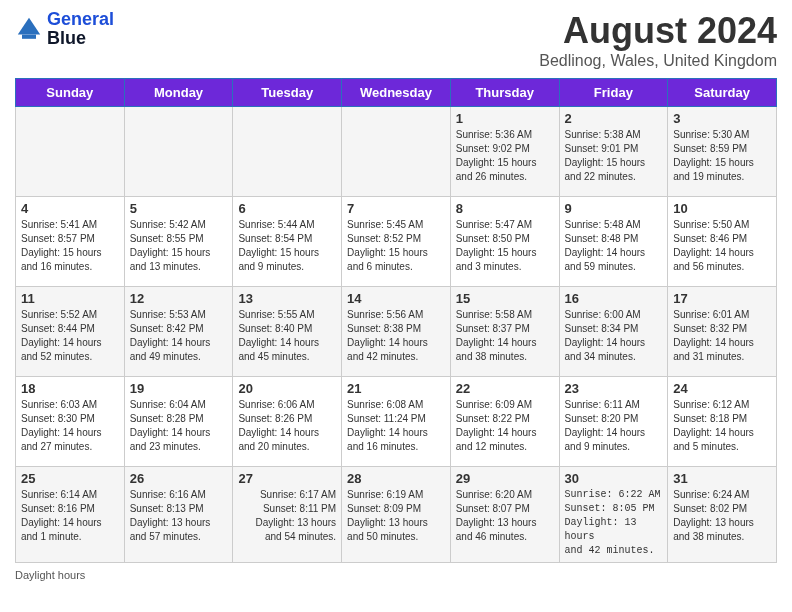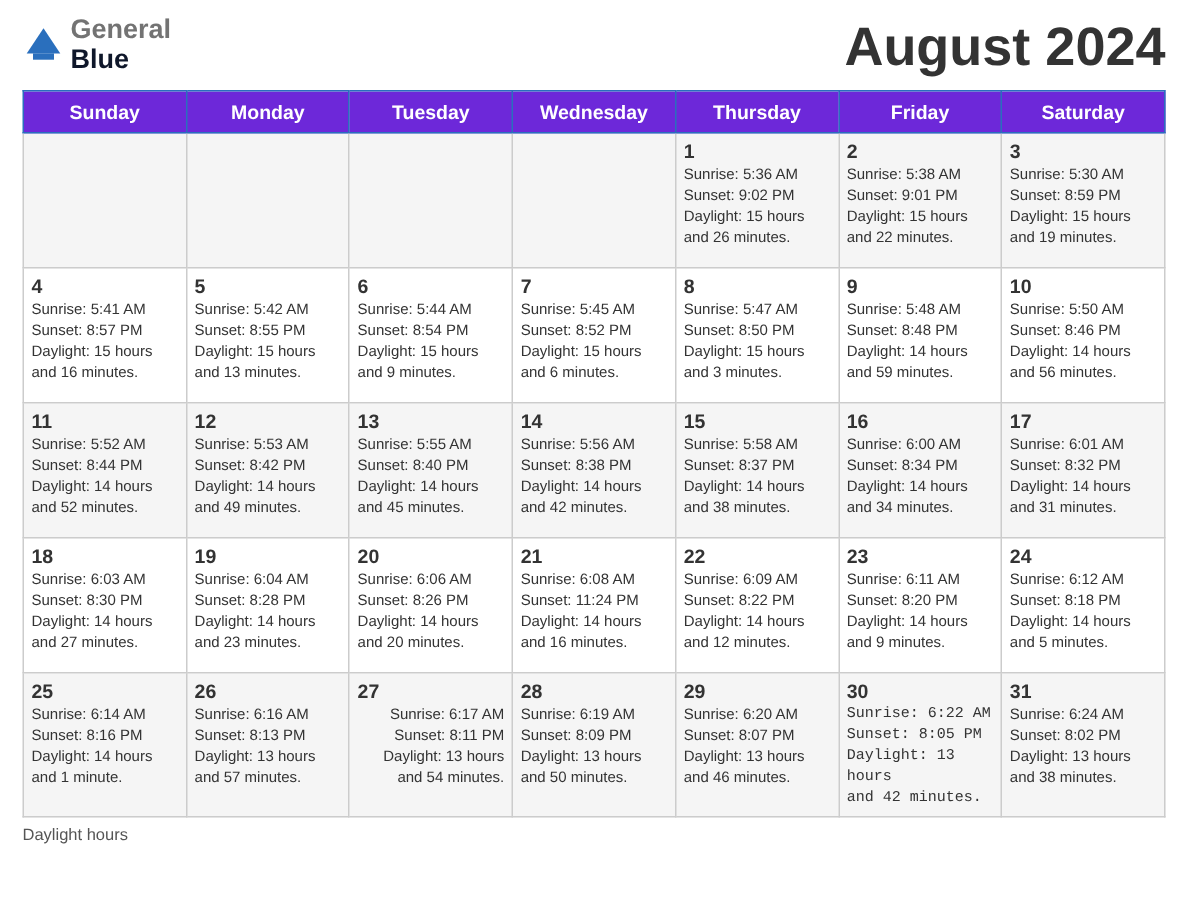--- a/index.html
+++ b/index.html
@@ -17,21 +17,21 @@
       margin-bottom: 8px;
     }
     .logo {
       display: flex;
       align-items: center;
       gap: 4px;
     }
     .logo-text-general {
       font-size: 18px;
       font-weight: bold;
-      color: #737373;
+      color: #1d4ed8;
       line-height: 1;
     }
     .logo-text-blue {
       font-size: 18px;
       font-weight: bold;
       color: #0f172a;
       line-height: 1;
     }
     .logo-icon {
       width: 28px;
@@ -105,20 +105,21 @@
       <polygon points="20,4 36,28 4,28" fill="#2a6fbd"></polygon>
       <rect x="10" y="28" width="20" height="6" fill="#2a6fbd"></rect>
     </svg>
     <div>
       <span class="logo-text-general">General</span><br>
       <span class="logo-text-blue">Blue</span>
     </div>
   </div>
   <div class="title-area">
     <div class="main-title">August 2024</div>
+    <div class="subtitle">Bedlinog, Wales, United Kingdom</div>
   </div>
 </div>
 
 <table>
   <thead>
     <tr>
     <th>Sunday</th>
         <th>Monday</th>
         <th>Tuesday</th>
         <th>Wednesday</th>

